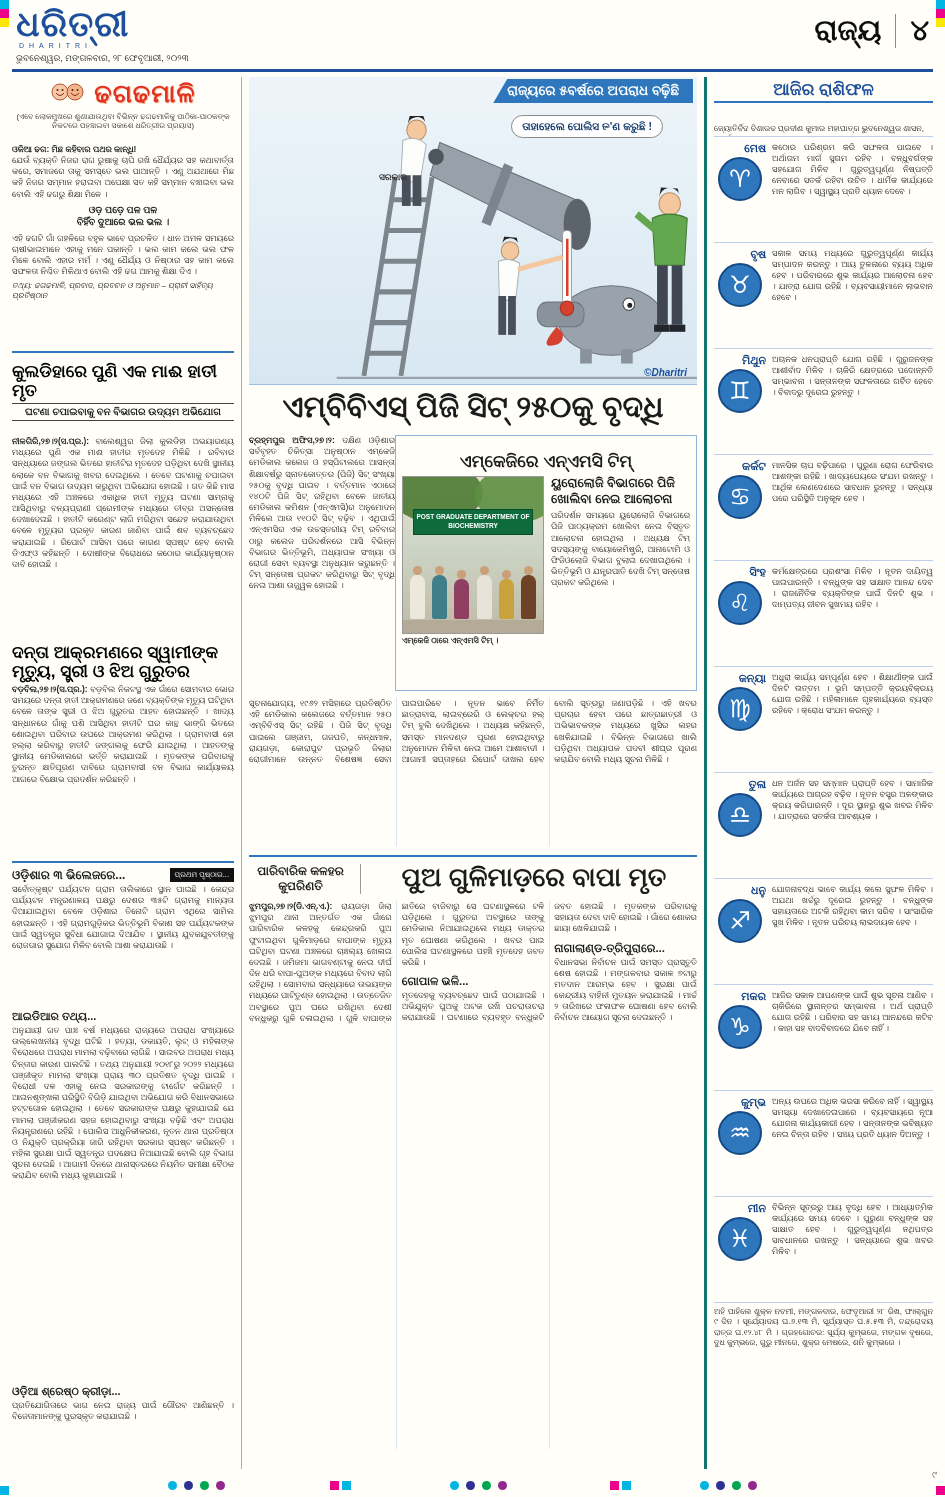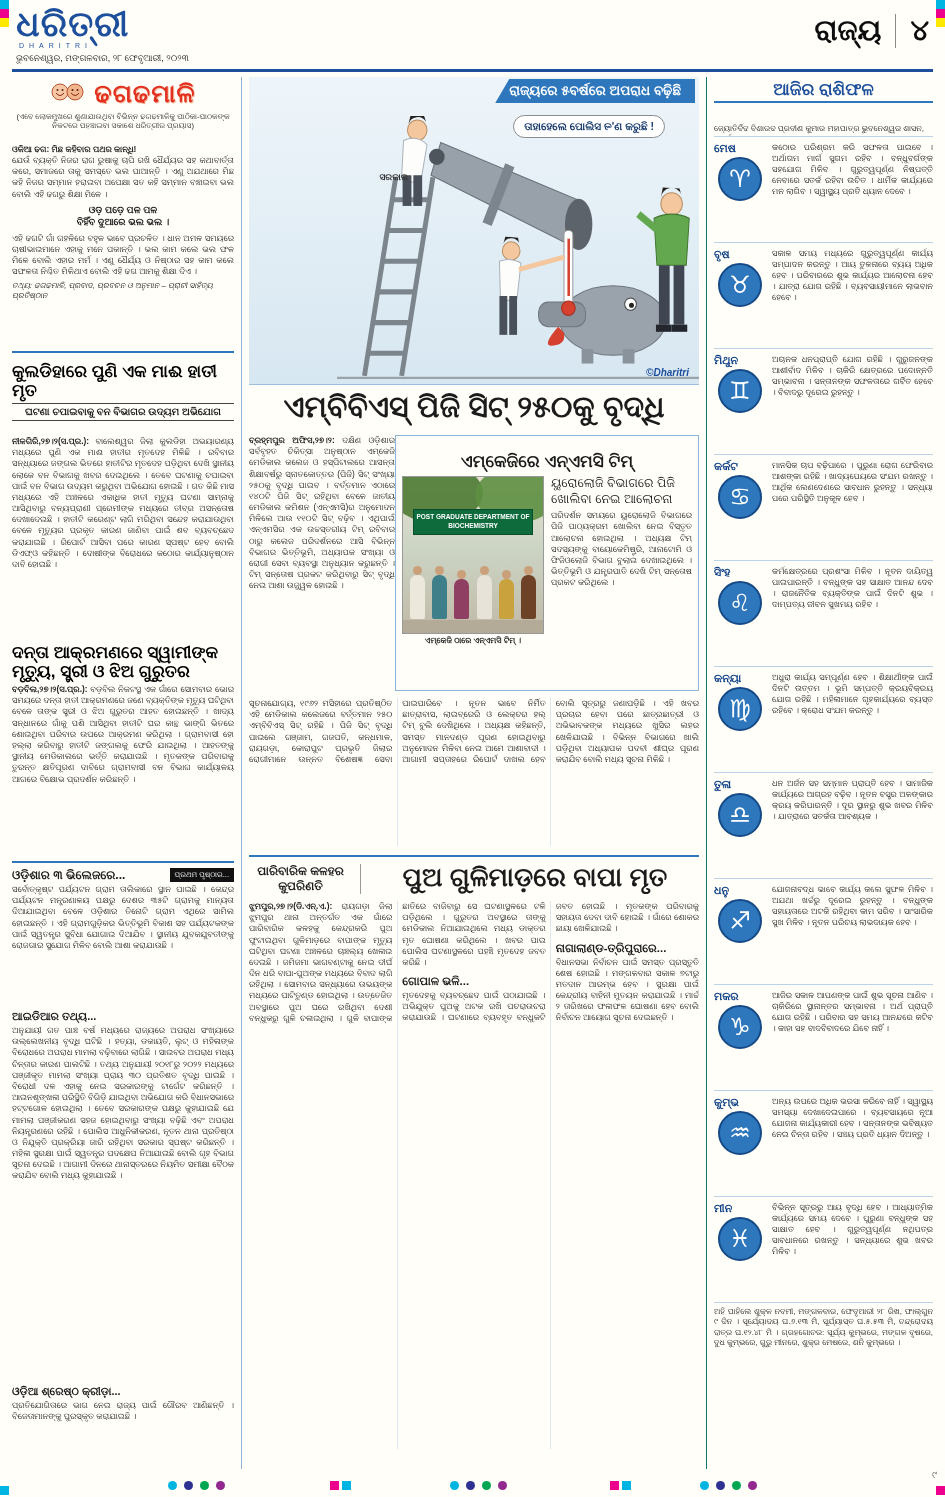--- a/index.html
+++ b/index.html
@@ -23,21 +23,21 @@
 .logo-sub{font-size:7px;letter-spacing:5px;color:#1d4f9c;margin:1px 0 4px 3px}
 .edition{font-size:9px;color:#222}
 .section-head{display:flex;align-items:center;gap:14px;margin-top:8px}
 .section-name,.page-num{font-size:29px;font-weight:bold;color:#0d0d0d}
 .section-divider{width:1px;height:34px;background:#8a8a8a}
 .masthead-rule{height:3px;background:#1d4f9c;margin:3px 12px 0}
 
 .grid{display:flex;margin:5px 12px 0;height:1392px;overflow:hidden}
 .col{min-width:0}
 .col-left{width:230px;flex:none;padding-right:7px;border-right:1px solid #8fb4d9}
-.col-center{flex:1;padding:0 7px;border-right:1px solid #0f766e}
+.col-center{flex:1;padding:0 7px;border-right:3px solid #0f766e}
 .col-right{width:226px;flex:none;padding-left:7px}
 .bt{font-size:8.4px;line-height:1.33;text-align:justify;color:#1e1e1e}
 .run{font-weight:bold}
 .clip{overflow:hidden;display:block}
 
 .humor{border-bottom:2px solid #2e77bd;padding-bottom:4px;height:276px;overflow:hidden}
 .humor-title-row{display:flex;align-items:center;justify-content:center;gap:8px;margin:2px 0 3px}
 .humor-title{color:#e2321f;font-size:25px;font-weight:bold;letter-spacing:1px;text-shadow:1px 1px 0 #f6bfa6}
 .humor-intro{font-size:7.6px;text-align:center;line-height:1.25;color:#333;margin-bottom:13px}
 .verse{text-align:center;font-weight:bold;font-size:9.5px;margin:4px 0;line-height:1.3}
@@ -70,34 +70,34 @@
 .ph-sky{position:absolute;inset:0;background:linear-gradient(#e9e1d0,#ccd5c5 45%,#c1b9a7)}
 .ph-leaf{position:absolute;border-radius:50%;background:#4c7a33;opacity:.9}
 .l1{left:-12px;top:-14px;width:92px;height:60px}
 .l2{right:-14px;top:-10px;width:82px;height:56px;background:#5d8f41}
 .ph-sign{position:absolute;top:32px;left:10px;right:10px;background:#0d6b3c;color:#fff;font-size:6.5px;font-weight:bold;text-align:center;line-height:1.35;padding:3px 2px;border:1px solid #094d2b}
 .ph-people{position:absolute;left:7px;right:7px;bottom:14px;display:flex;justify-content:space-between;align-items:flex-end;height:54px}
 .person{width:15px;height:44px;border-radius:7px 7px 2px 2px;position:relative}
 .person::before{content:"";position:absolute;top:-9px;left:3px;width:9px;height:9px;border-radius:50%;background:#caa07a}
 .p1{background:#ece8dc}.p2{background:#3f7f8a}.p3{background:#8f3f62;height:40px}.p4{background:#e7e3d8}.p5{background:#c9a23e;height:40px}.p6{background:#6d4227}
 .ph-ground{position:absolute;left:0;right:0;bottom:0;height:13px;background:#b3ab97}
-.photo-caption{font-size:8px;font-weight:bold;text-align:center;margin-top:2px}
-.mkcg-lead{font-size:12.5px;font-weight:normal;line-height:1.25;margin-bottom:3px}
+.photo-caption{font-size:8px;font-weight:bold;text-align:left;margin-top:2px}
+.mkcg-lead{font-size:12.5px;font-weight:bold;line-height:1.25;margin-bottom:3px}
 .lead-body2{column-count:3;column-gap:10px;column-rule:1px solid #dbe6f0;margin-top:7px;height:148px;overflow:hidden;font-size:8.4px;line-height:1.33;text-align:justify}
 
 .shoot-head-row{display:flex;align-items:center;gap:10px;border-top:2px solid #2e77bd;margin-top:9px;padding-top:7px}
 .kicker{width:112px;flex:none;font-size:12px;font-weight:bold;text-align:center;line-height:1.25;border-right:1px solid #999;padding-right:8px}
 .shoot-h{font-size:26px;font-weight:bold;flex:1;text-align:center;line-height:1.05;overflow:hidden;height:30px}
 .shoot-body{column-count:3;column-gap:10px;column-rule:1px solid #dbe6f0;margin-top:7px;height:548px;overflow:hidden}
 .shoot-body h4{font-size:11.5px;font-weight:bold;margin:7px 0 2px}
 
 .horo-title{font-size:17px;font-weight:bold;color:#1d4f9c;text-align:center;border-bottom:2px solid #2e77bd;padding:3px 0 4px;height:26px;overflow:hidden}
 .horo-credit{font-size:8px;text-align:left;line-height:1.3;padding:21px 0 4px;border-bottom:1px solid #bcd2e8;height:34px;overflow:hidden}
 .z-item{display:flex;gap:6px;height:106px;padding:5px 0;border-bottom:1px solid #bcd2e8;overflow:hidden}
-.z-left{width:52px;flex:none;text-align:left}
+.z-left{width:52px;flex:none;text-align:right}
 .z-name{color:#0d3f85;font-weight:bold;font-size:11px;line-height:1.1}
 .z-circle{width:44px;height:44px;border-radius:50%;background:#2e77bd;border:2px solid #164a86;color:#fff;display:flex;align-items:center;justify-content:center;font-size:24px;margin:3px auto 0;font-family:"DejaVu Sans",sans-serif}
 .z-text{font-size:8.3px;line-height:1.32;text-align:justify;min-width:0}
 .panchanga{font-size:8px;line-height:1.3;text-align:justify;padding-top:4px;height:54px;overflow:hidden}
 h1,h2,h3,h4{font-weight:bold}
 </style>
 </head>
 <body>
 
 <div class="corner tl">

